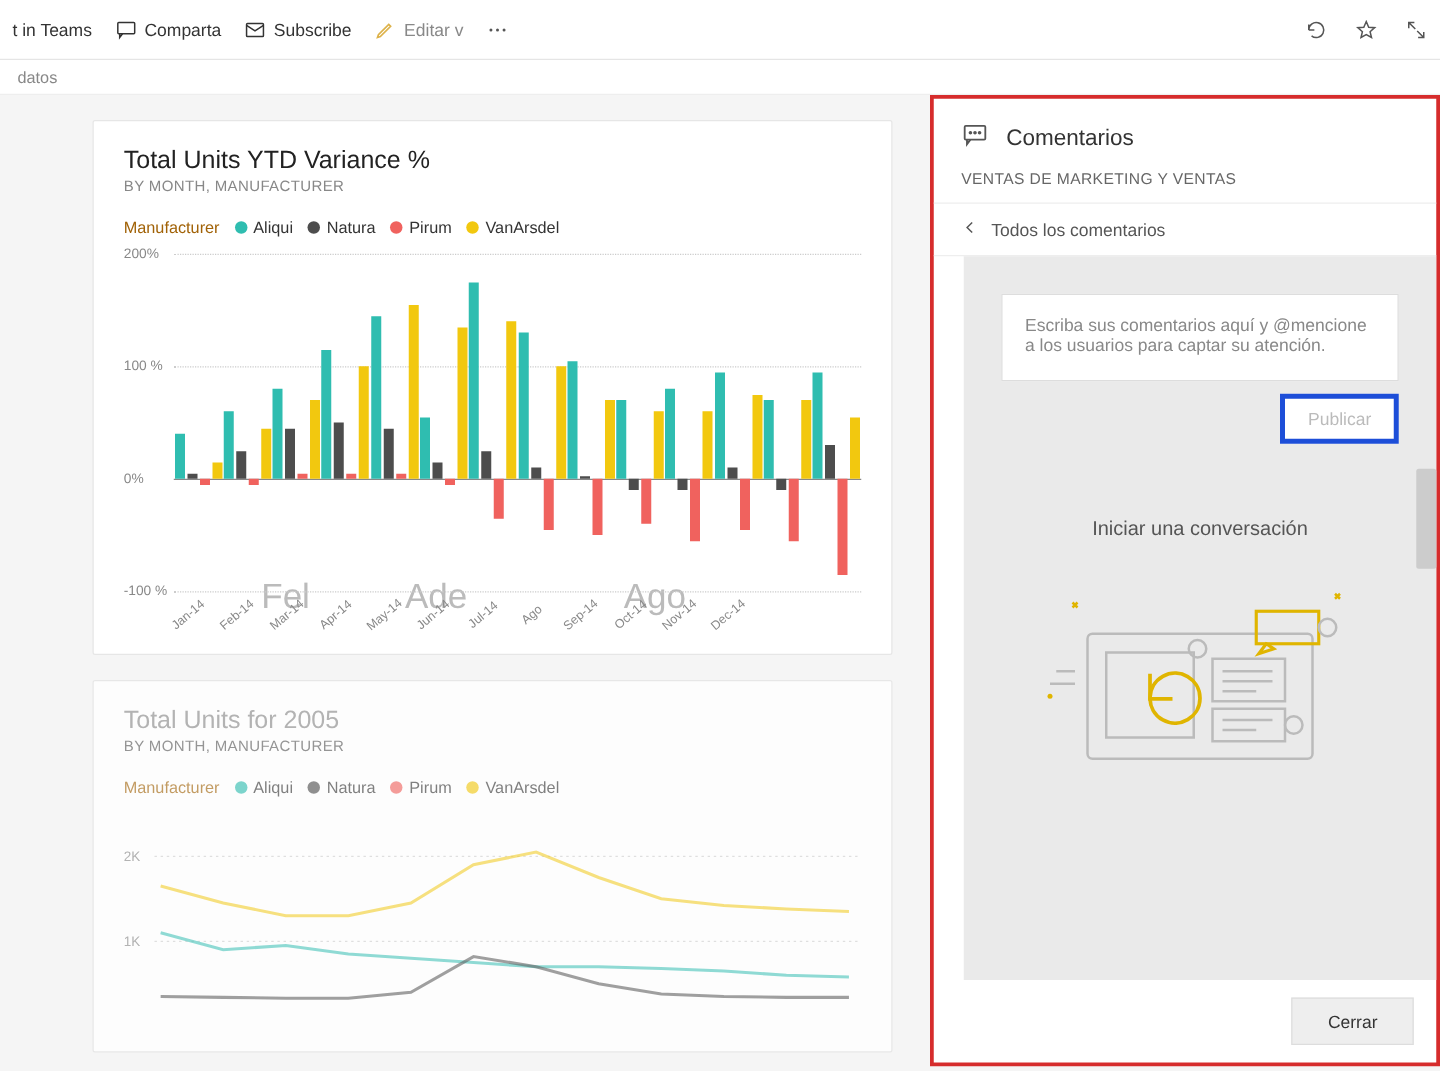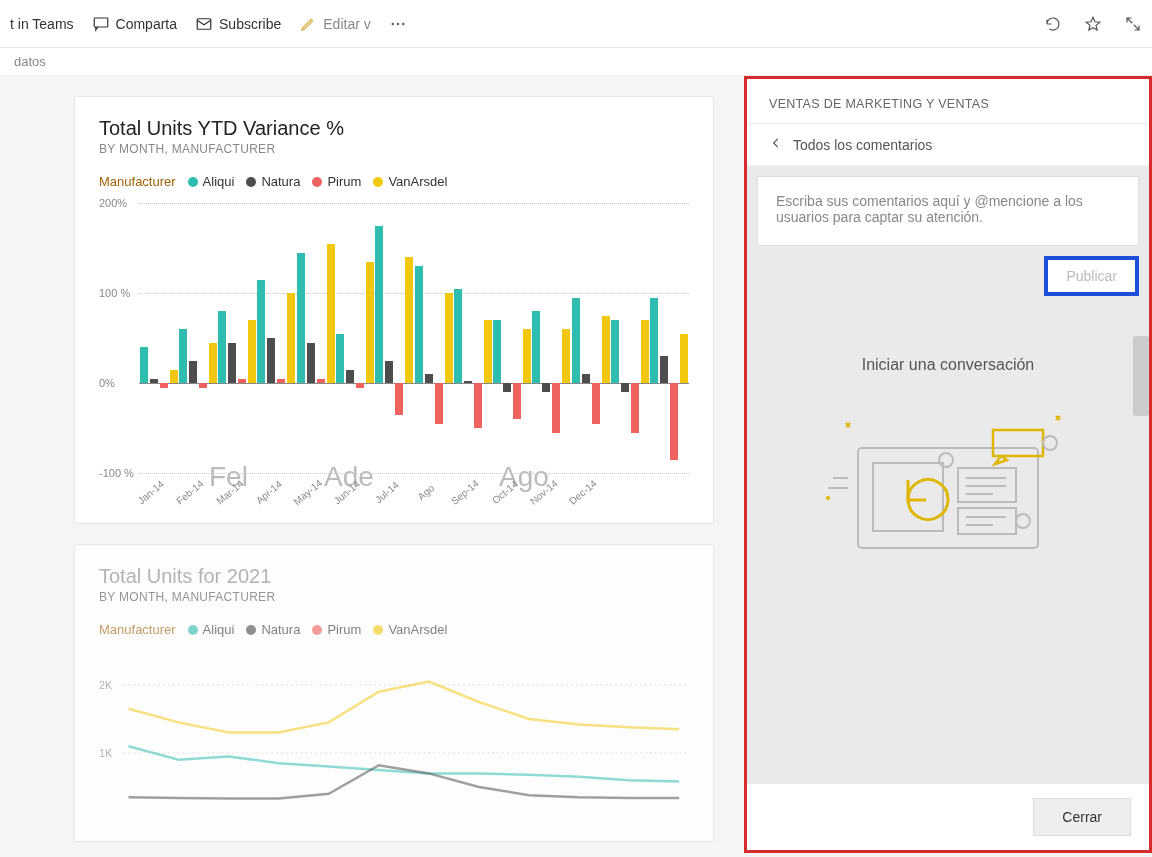--- a/index.html
+++ b/index.html
@@ -44,21 +44,21 @@
 .lines-svg { width: 100%; height: 100%; }
 
 .comments-panel { width: 408px; background: #fff; border: 3px solid #d62c2c; display: flex; flex-direction: column; height: 100%; }
 .panel-header { padding: 18px 22px 12px; }
 .panel-header-row { display: flex; align-items: center; gap: 14px; margin-bottom: 12px; }
 .panel-title { font-size: 18px; color: #333; }
 .panel-sub { font-size: 12.5px; color: #666; letter-spacing: 0.3px; }
 
 .panel-breadcrumb { padding: 12px 22px; border-top: 1px solid #eee; border-bottom: 1px solid #eee; display: flex; align-items: center; gap: 10px; font-size: 14px; color: #555; cursor: pointer; }
 
-.compose-area { background: #eaeaea; padding: 10px; flex: 1; display: flex; flex-direction: column; position: relative; }
+.compose-area { background: #eaeaea; padding: 30px; flex: 1; display: flex; flex-direction: column; position: relative; margin-left: 24px; }
 .compose-box { background: #fff; padding: 16px 18px; font-size: 14px; color: #555; border: 1px solid #ddd; min-height: 70px; }
 .publish-row { display: flex; justify-content: flex-end; margin-top: 10px; }
 .publish-btn { background: #fff; border: 4px solid #1d4ed8; color: #bbb; font-size: 14px; padding: 8px 18px; cursor: default; }
 
 .empty-state { text-align: center; margin-top: 60px; color: #777; padding: 0 22px; }
 .empty-title { font-size: 16px; color: #555; margin-bottom: 10px; }
 .empty-desc { font-size: 13.5px; line-height: 1.5; }
 .empty-illustration { margin: 24px auto 0; width: 260px; height: 160px; }
 
 .close-row { padding: 14px 18px; }
@@ -383,21 +383,21 @@
             <div class="xlabel"></div>
           </div>
       <div class="ylabel" style="top: 0px;">200%</div>
           <div class="ylabel" style="top: 90px;">100 %</div>
           <div class="ylabel" style="top: 180px;">0%</div>
           <div class="ylabel" style="top: 270px;">-100 %</div>
         </div>
     </div>
 
     <div class="card" style="opacity:.88">
-      <div class="card-title" style="color:#aaa">Total Units for 2021</div>
+      <div class="card-title" style="color:#aaa">Total Units for 2005</div>
       <div class="card-sub">BY MONTH, MANUFACTURER</div>
       <div class="legend" style="opacity:.7">
         <span class="legend-label">Manufacturer</span>
         <span class="legend-item">
             <span class="sw" id="sw-a2" style="background: rgb(47, 189, 176);"></span>
             <span>Aliqui</span>
           </span>
         <span class="legend-item">
             <span class="sw" id="sw-n2" style="background: rgb(77, 77, 77);"></span>
             <span>Natura</span>
@@ -420,20 +420,32 @@
             <polyline points="30,95.2 80.9090909090909,108.80000000000001 131.8181818181818,105.4 182.72727272727272,112.19999999999999 233.63636363636363,115.6 284.5454545454545,119 335.45454545454544,122.4 386.3636363636364,122.4 437.27272727272725,123.75999999999999 488.18181818181813,125.8 539.090909090909,129.2 590,130.56" fill="none" stroke="#2fbdb0" stroke-width="2.5" opacity="0.6"></polyline>
             <polyline points="30,146.2 80.9090909090909,146.88 131.8181818181818,147.56 182.72727272727272,147.56 233.63636363636363,142.8 284.5454545454545,114.24 335.45454545454544,122.4 386.3636363636364,136 437.27272727272725,144.16 488.18181818181813,146.2 539.090909090909,146.88 590,146.88" fill="none" stroke="#4d4d4d" stroke-width="2.5" opacity="0.6"></polyline>
             <polyline points="30,57.8 80.9090909090909,71.4 131.8181818181818,81.6 182.72727272727272,81.6 233.63636363636363,71.4 284.5454545454545,40.80000000000001 335.45454545454544,30.599999999999994 386.3636363636364,51.000000000000014 437.27272727272725,68 488.18181818181813,73.44000000000001 539.090909090909,76.16 590,78.19999999999999" fill="none" stroke="#f2c80f" stroke-width="2.5" opacity="0.6"></polyline>
           </svg>
       </div>
     </div>
   </div>
 
   <div class="comments-panel">
     <div class="panel-header">
+      <div class="panel-header-row">
+        <span>
+          <svg width="22" height="22" viewBox="0 0 24 24" fill="none" stroke="#555" stroke-width="1.6">
+              <rect x="3" y="4" width="18" height="12" rx="1"></rect>
+              <path d="M8 16l-3 4v-4"></path>
+              <circle cx="8" cy="10" r=".8" fill="#555"></circle>
+              <circle cx="12" cy="10" r=".8" fill="#555"></circle>
+              <circle cx="16" cy="10" r=".8" fill="#555"></circle>
+            </svg>
+        </span>
+        <span class="panel-title">Comentarios</span>
+      </div>
       <div class="panel-sub">VENTAS DE MARKETING Y VENTAS</div>
     </div>
 
     <div class="panel-breadcrumb">
       <span>
         <svg width="14" height="14" viewBox="0 0 24 24" fill="none" stroke="#555" stroke-width="2">
             <path d="M15 5l-7 7 7 7"></path>
           </svg>
       </span>
       <span>Todos los comentarios</span>

